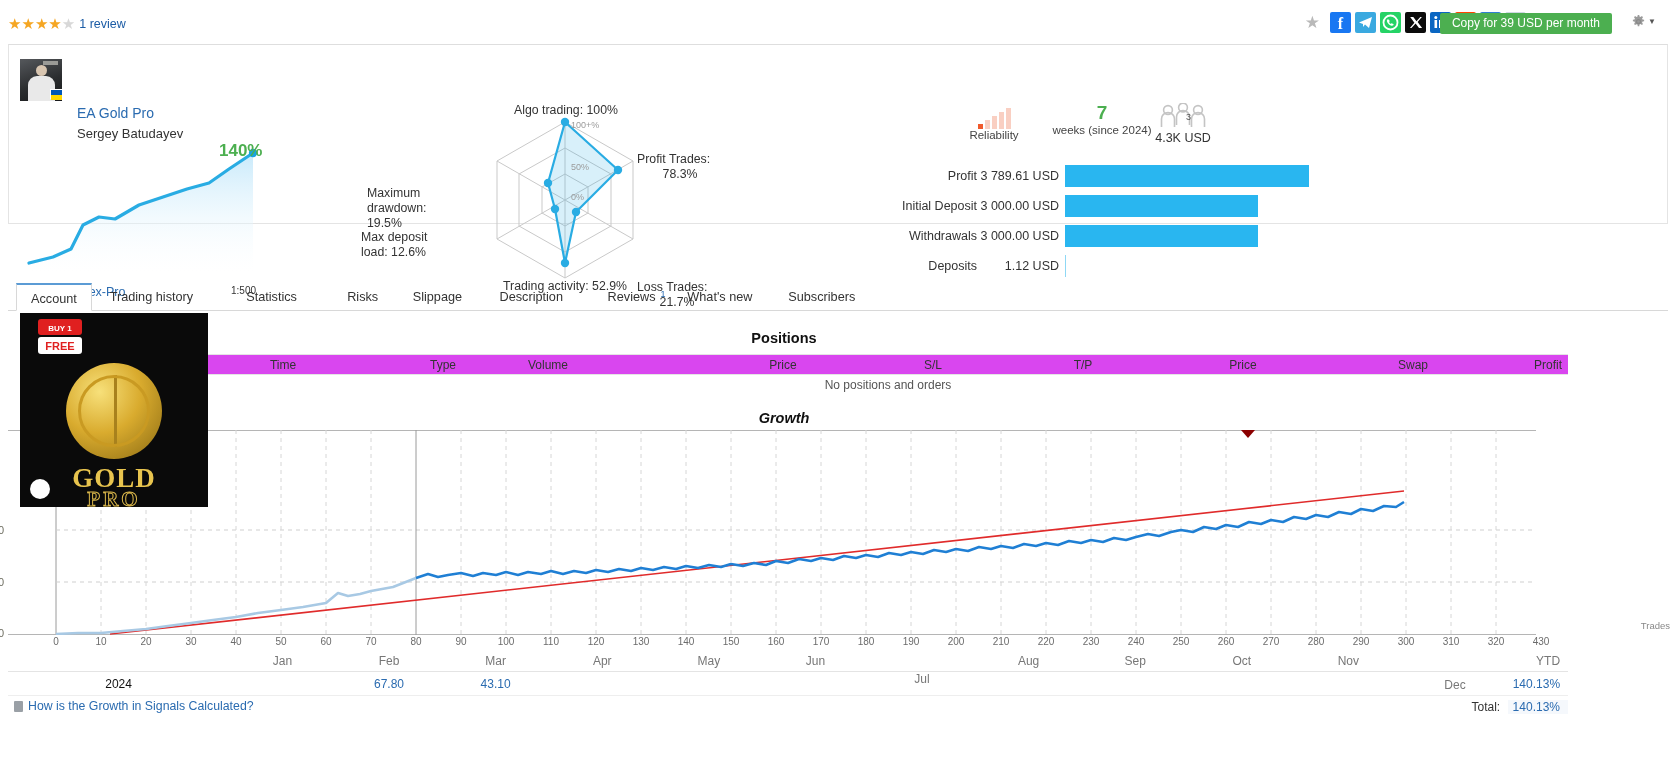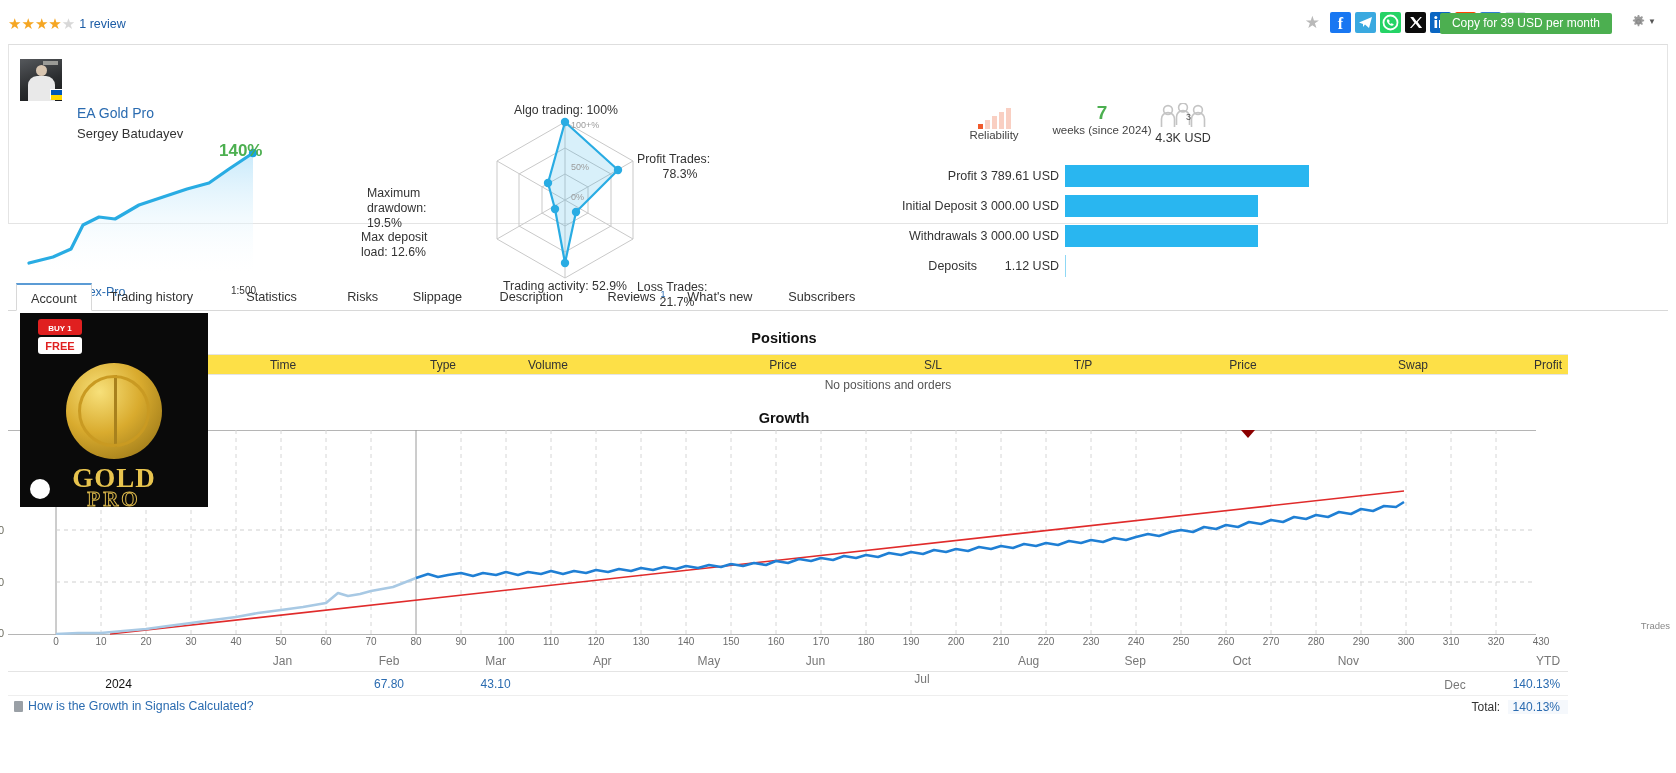--- a/index.html
+++ b/index.html
@@ -91,26 +91,26 @@
   .tab { position:absolute; top:0; height:28px; line-height:28px; font-size:12.7px; color:#333;
      padding:0 14px; cursor:pointer; }
   .tab.active { border:1px solid #d8d8d8; border-bottom:1px solid #fff; background:#fff;
      border-top:2px solid #5b9bd5; }
   .tab .sup { position:absolute; top:-3px; right:4px; font-size:9px; color:#2a6bb0; }
 
   
   .sec-title { text-align:center; font-size:14.5px; font-weight:bold; color:#111; }
   #positions-title { position:absolute; left:0; top:330px; width:1568px; }
   .ptable { position:absolute; left:208px; top:354px; width:1360px; }
-  .phead { display:flex; background:#fde047; border-top:1px solid #e4e4e4; border-bottom:1px solid #e4e4e4; height:21px; }
+  .phead { display:flex; background:#d946ef; border-top:1px solid #e4e4e4; border-bottom:1px solid #e4e4e4; height:21px; }
   .phead div { font-size:12px; color:#333; line-height:21px; }
   .pempty { text-align:center; font-size:12px; color:#555; line-height:20px; height:22px; }
 
   
-  #growth-title { position:absolute; left:0; top:410px; width:1568px; }
+  #growth-title { position:absolute; left:0; top:410px; width:1568px;font-style:italic; }
   .gchart { position:absolute; left:8px; top:430px; width:1528px; height:205px; }
   .g-ylab { position:absolute; right:100%; margin-right:4px; transform:translateY(-50%);
      font-size:10.5px; color:#6b6b5e; white-space:nowrap; }
   .gx-labels { position:absolute; left:8px; top:636px; width:1528px; height:14px; }
   .gx-labels span { position:absolute; transform:translateX(-50%); font-size:10px; color:#6b6b6b; }
   .trades-lbl { position:absolute; right:6px; top:620px; font-size:9.5px; color:#888; }
 
   
   .mtable { position:absolute; left:8px; top:650px; width:1560px; }
   .mrow { display:flex; align-items:center; }

